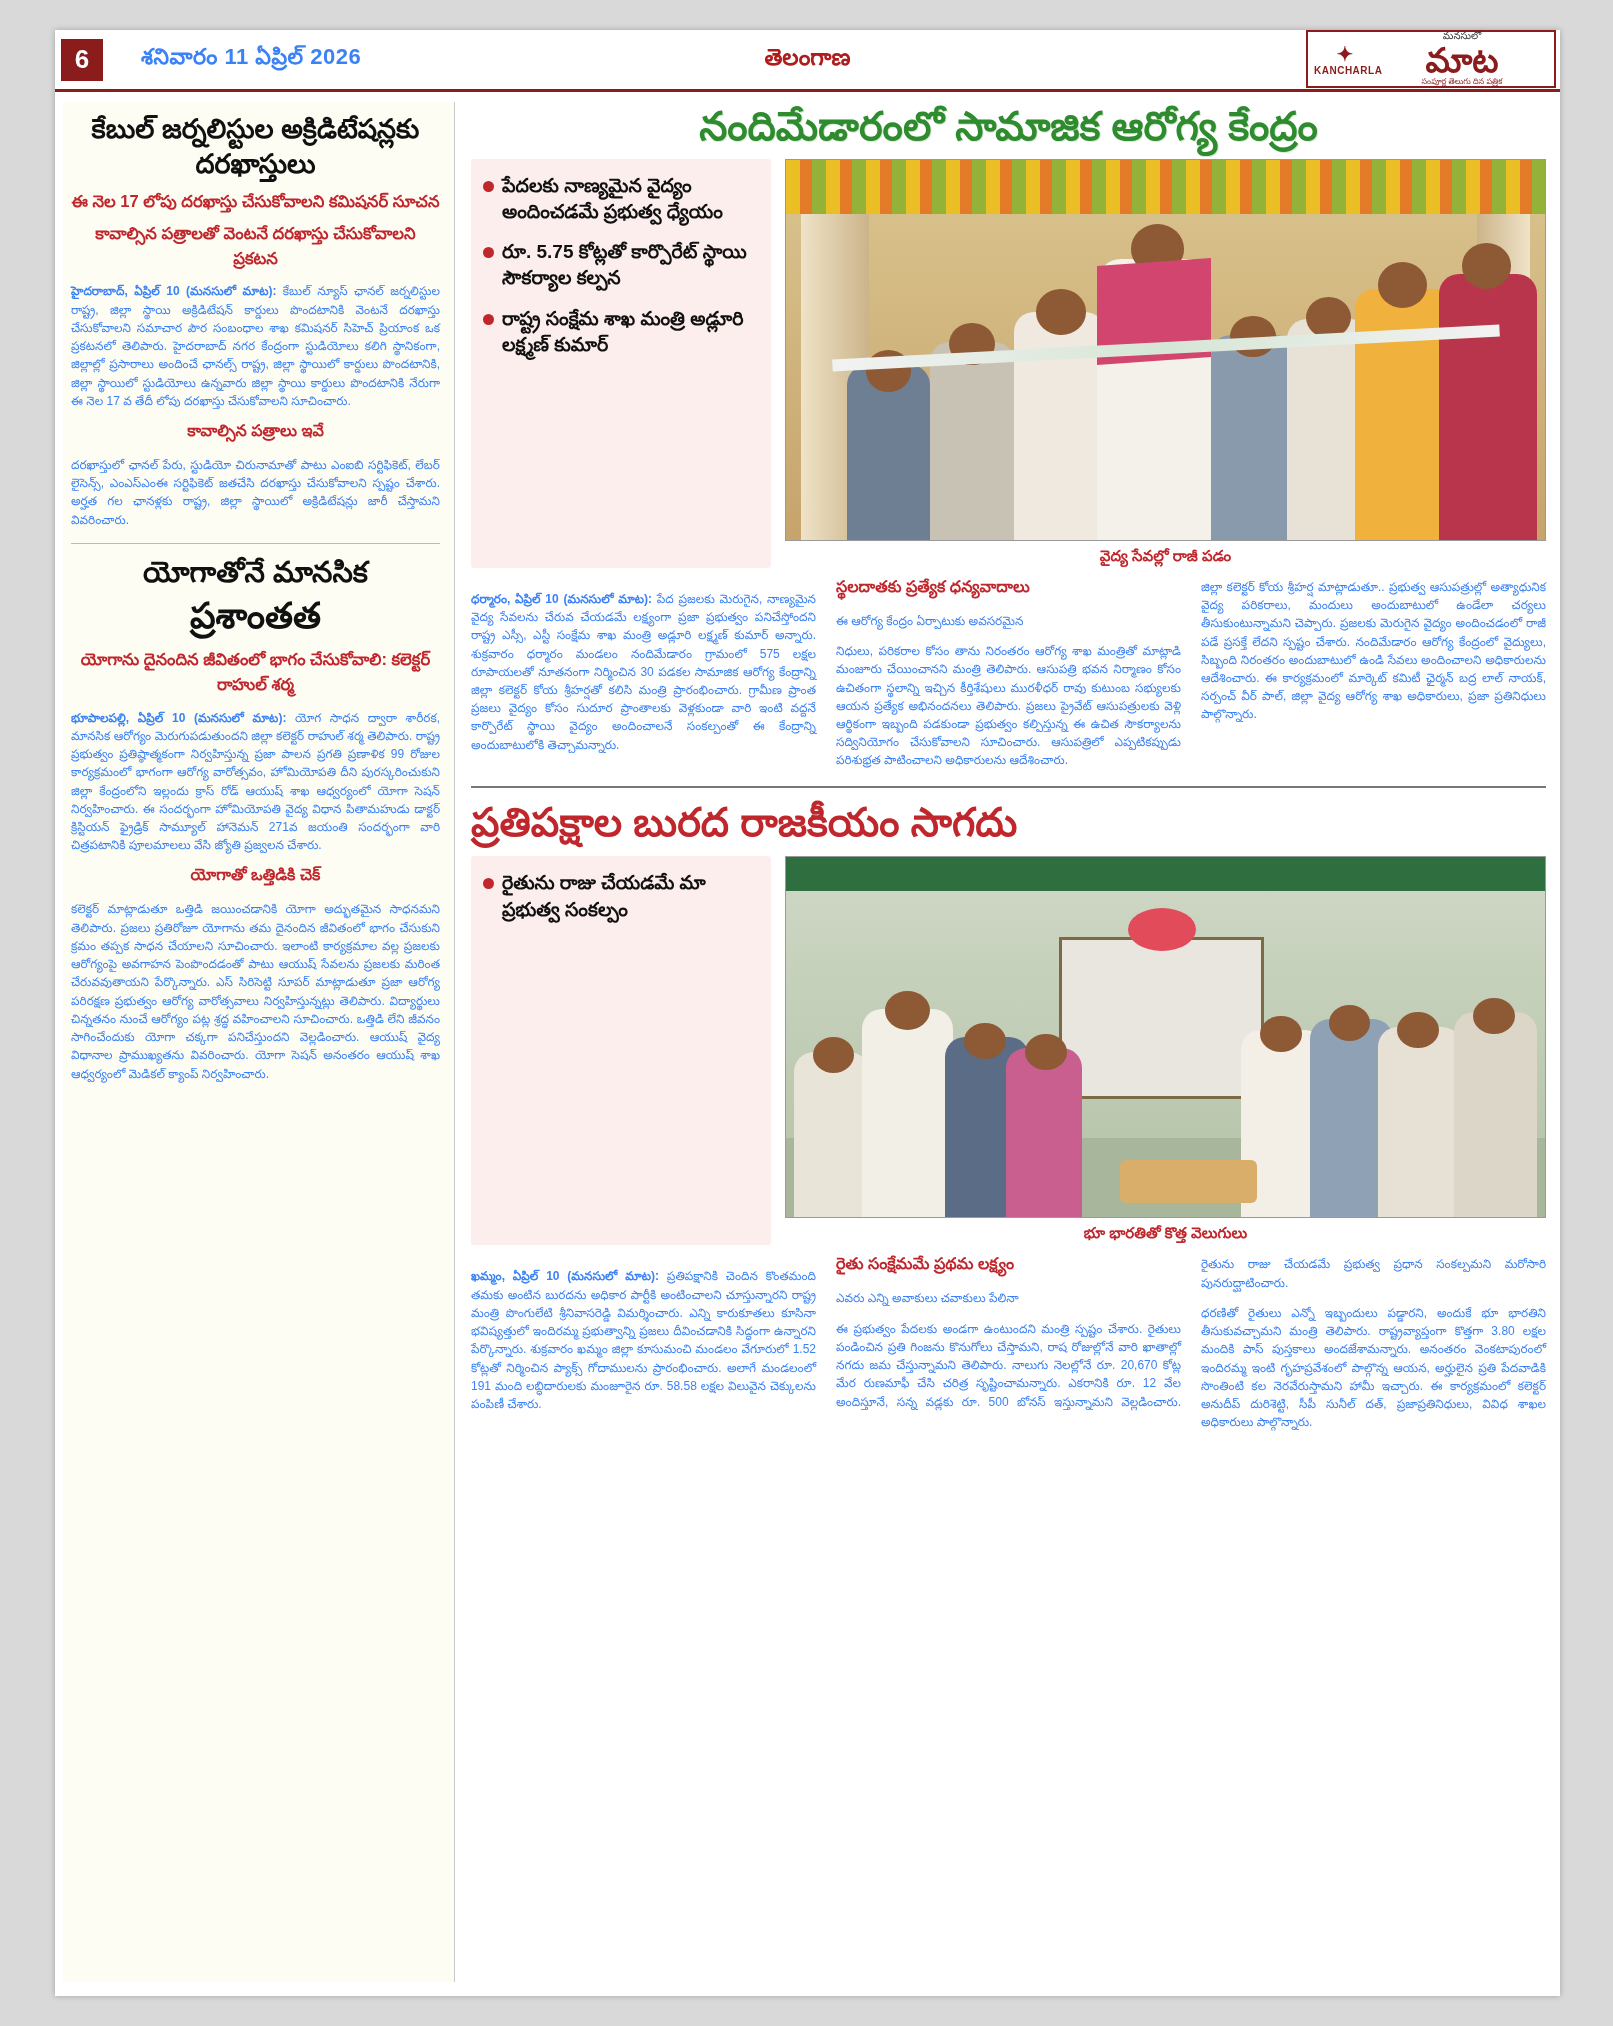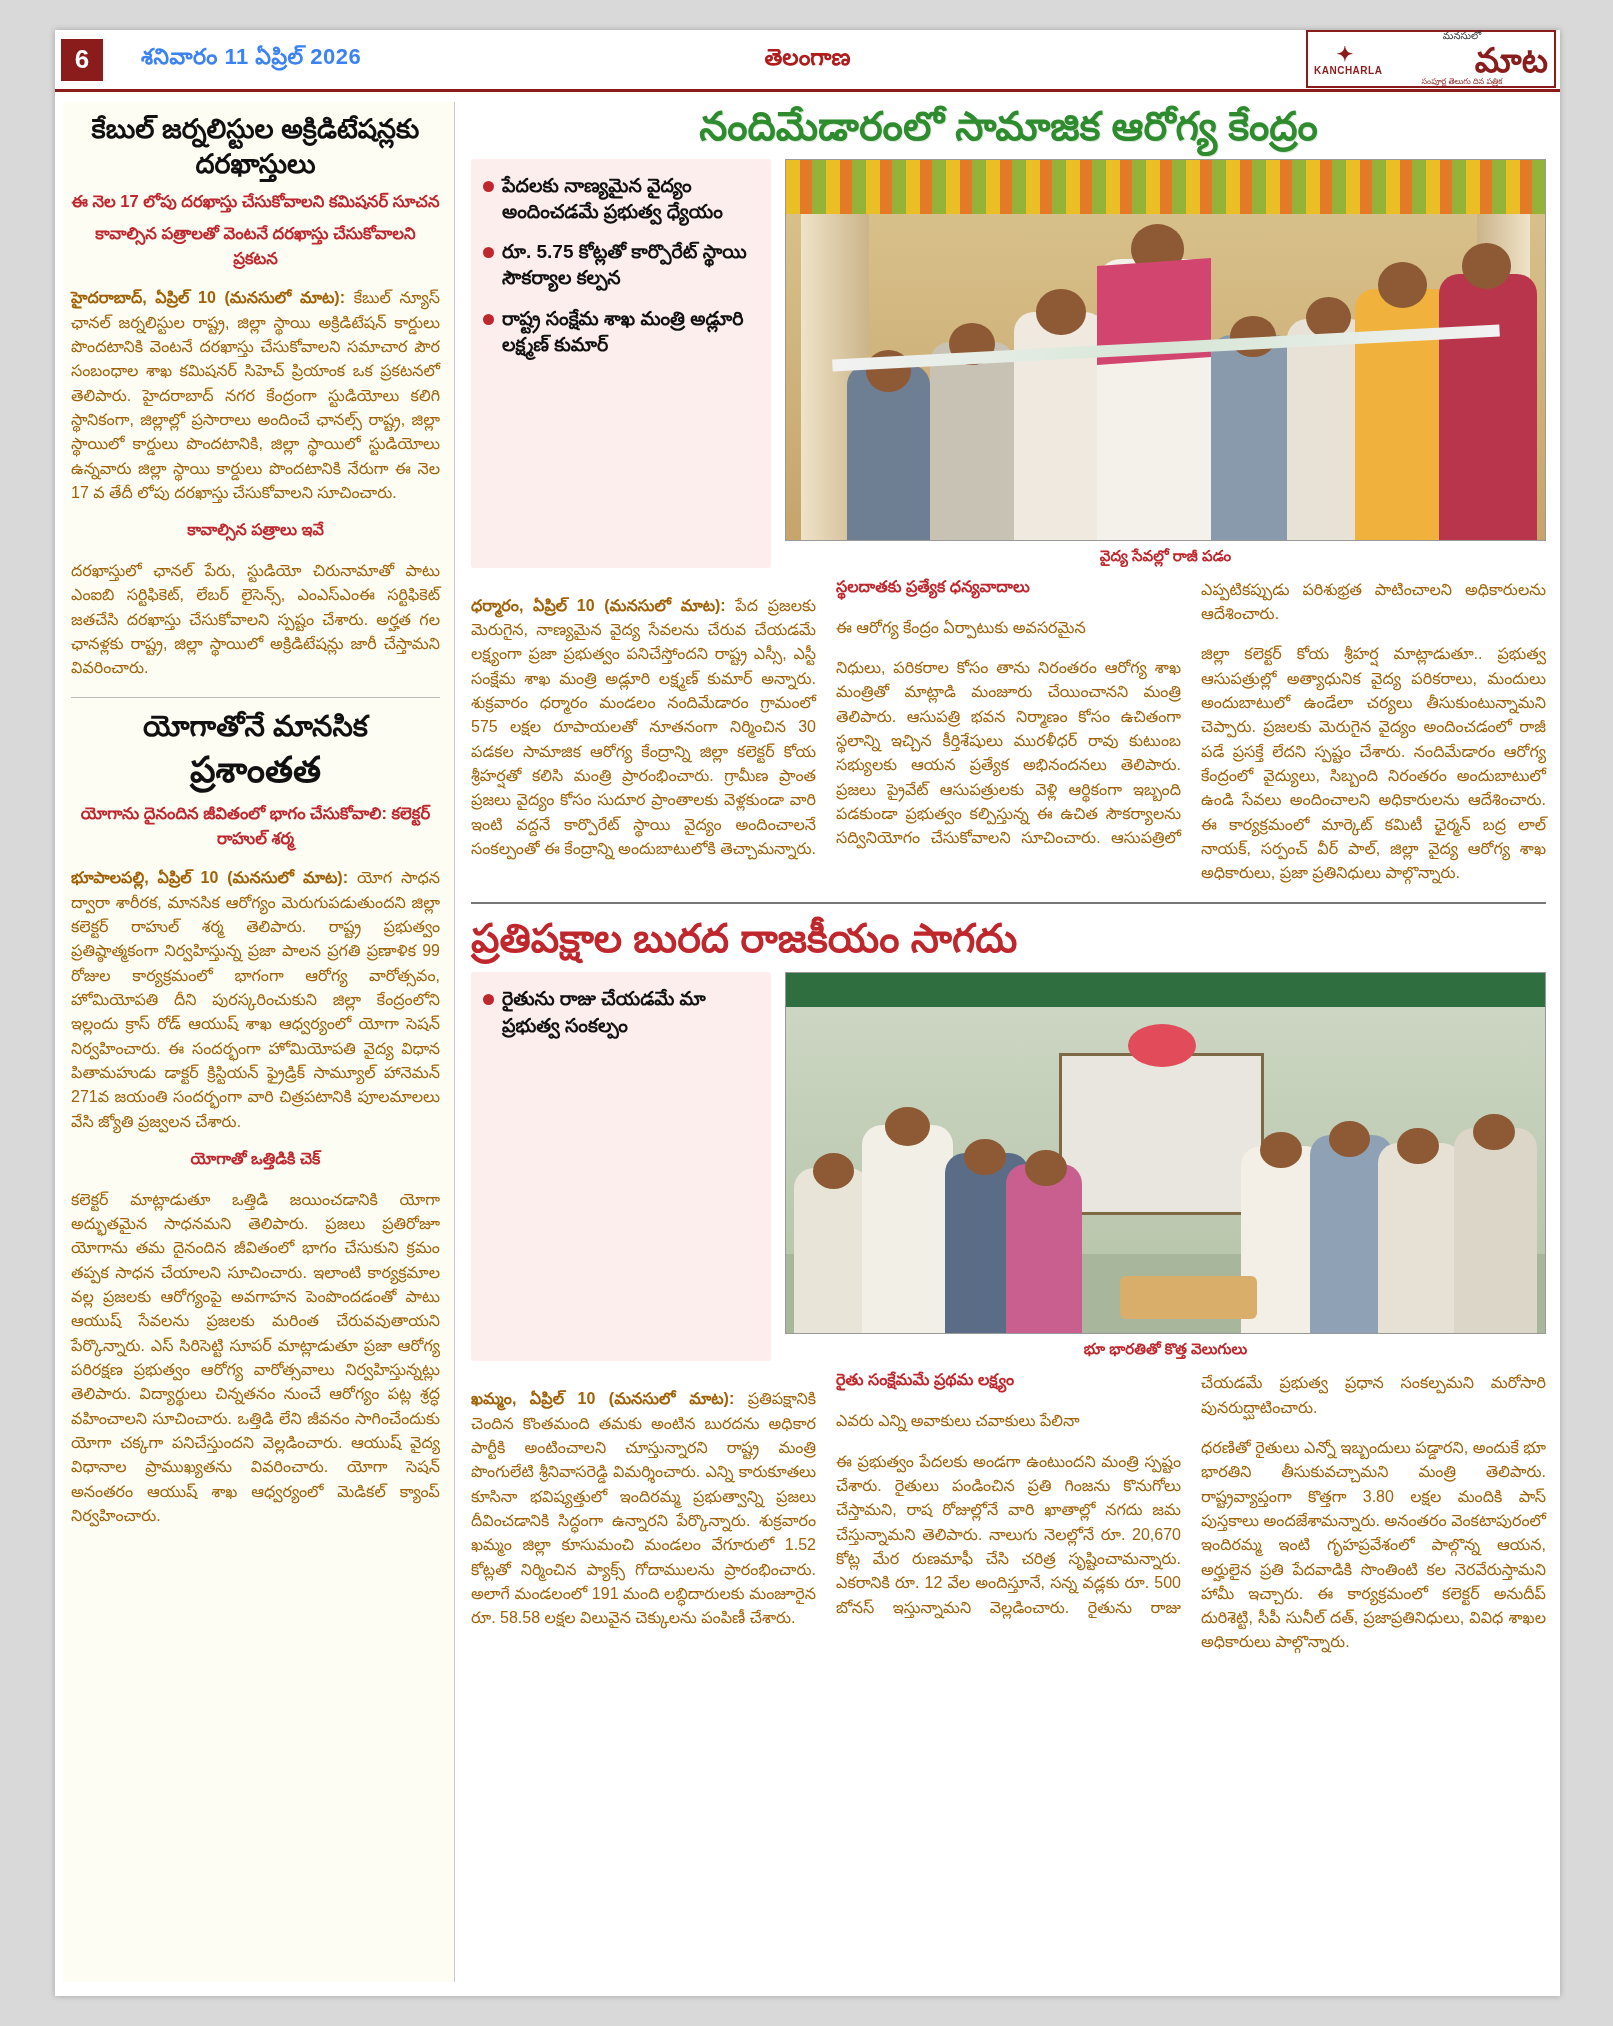--- a/index.html
+++ b/index.html
@@ -39,21 +39,21 @@
   .logo-box {
     position:absolute; right:4px; top:0px;
     width:250px; height:58px; border:2px solid #8a1c1c;
     display:flex; align-items:center; padding:2px 6px;
   }
   .logo-left { font-size:9px; color:#8a1c1c; font-weight:bold; line-height:1.1;
     width:62px; text-align:center;}
   .logo-left .k { letter-spacing:.5px; font-size:10px; }
   .logo-main { flex:1; text-align:center; }
   .logo-main .tiny { font-size:10px; color:#333; }
-  .logo-main .big { font-size:34px; font-weight:bold; color:#8a1c1c; line-height:.95;text-align:right; }
+  .logo-main .big { font-size:34px; font-weight:bold; color:#8a1c1c; line-height:.95; }
   .logo-main .sub { font-size:8px; color:#8a1c1c; }
 
   
   .body-grid {
     display:flex; padding:10px 8px 0 8px; height:1890px;
   }
   .col-left {
     width:392px; border-right:1px solid #c9c9c9; padding:6px 14px 0 8px;
     background:#fdfdf4;
   }
@@ -63,21 +63,21 @@
   .hl-red { color:#c0272d; }
   .head-main {
     text-align:center; font-weight:bold; color:#111;
     font-size:27px; line-height:1.28; margin:4px 0 8px;
   }
   .sub-red {
     text-align:center; color:#c0272d; font-weight:bold;
     font-size:16.5px; line-height:1.5; margin-bottom:7px;
   }
   .body-text {
-    font-size:16px; line-height:1.52; text-align:justify; color:#a16207;
+    font-size:12px; line-height:1.52; text-align:justify; color:#3b82f6;
   }
   .body-text b { font-weight:bold; }
   .subhead-red {
     text-align:center; color:#c0272d; font-weight:bold;
     font-size:16px; margin:10px 0 5px;
   }
   hr.sep { border:0; border-top:1px solid #bbb; margin:14px 0 10px; }
 
   
   .green-head {

